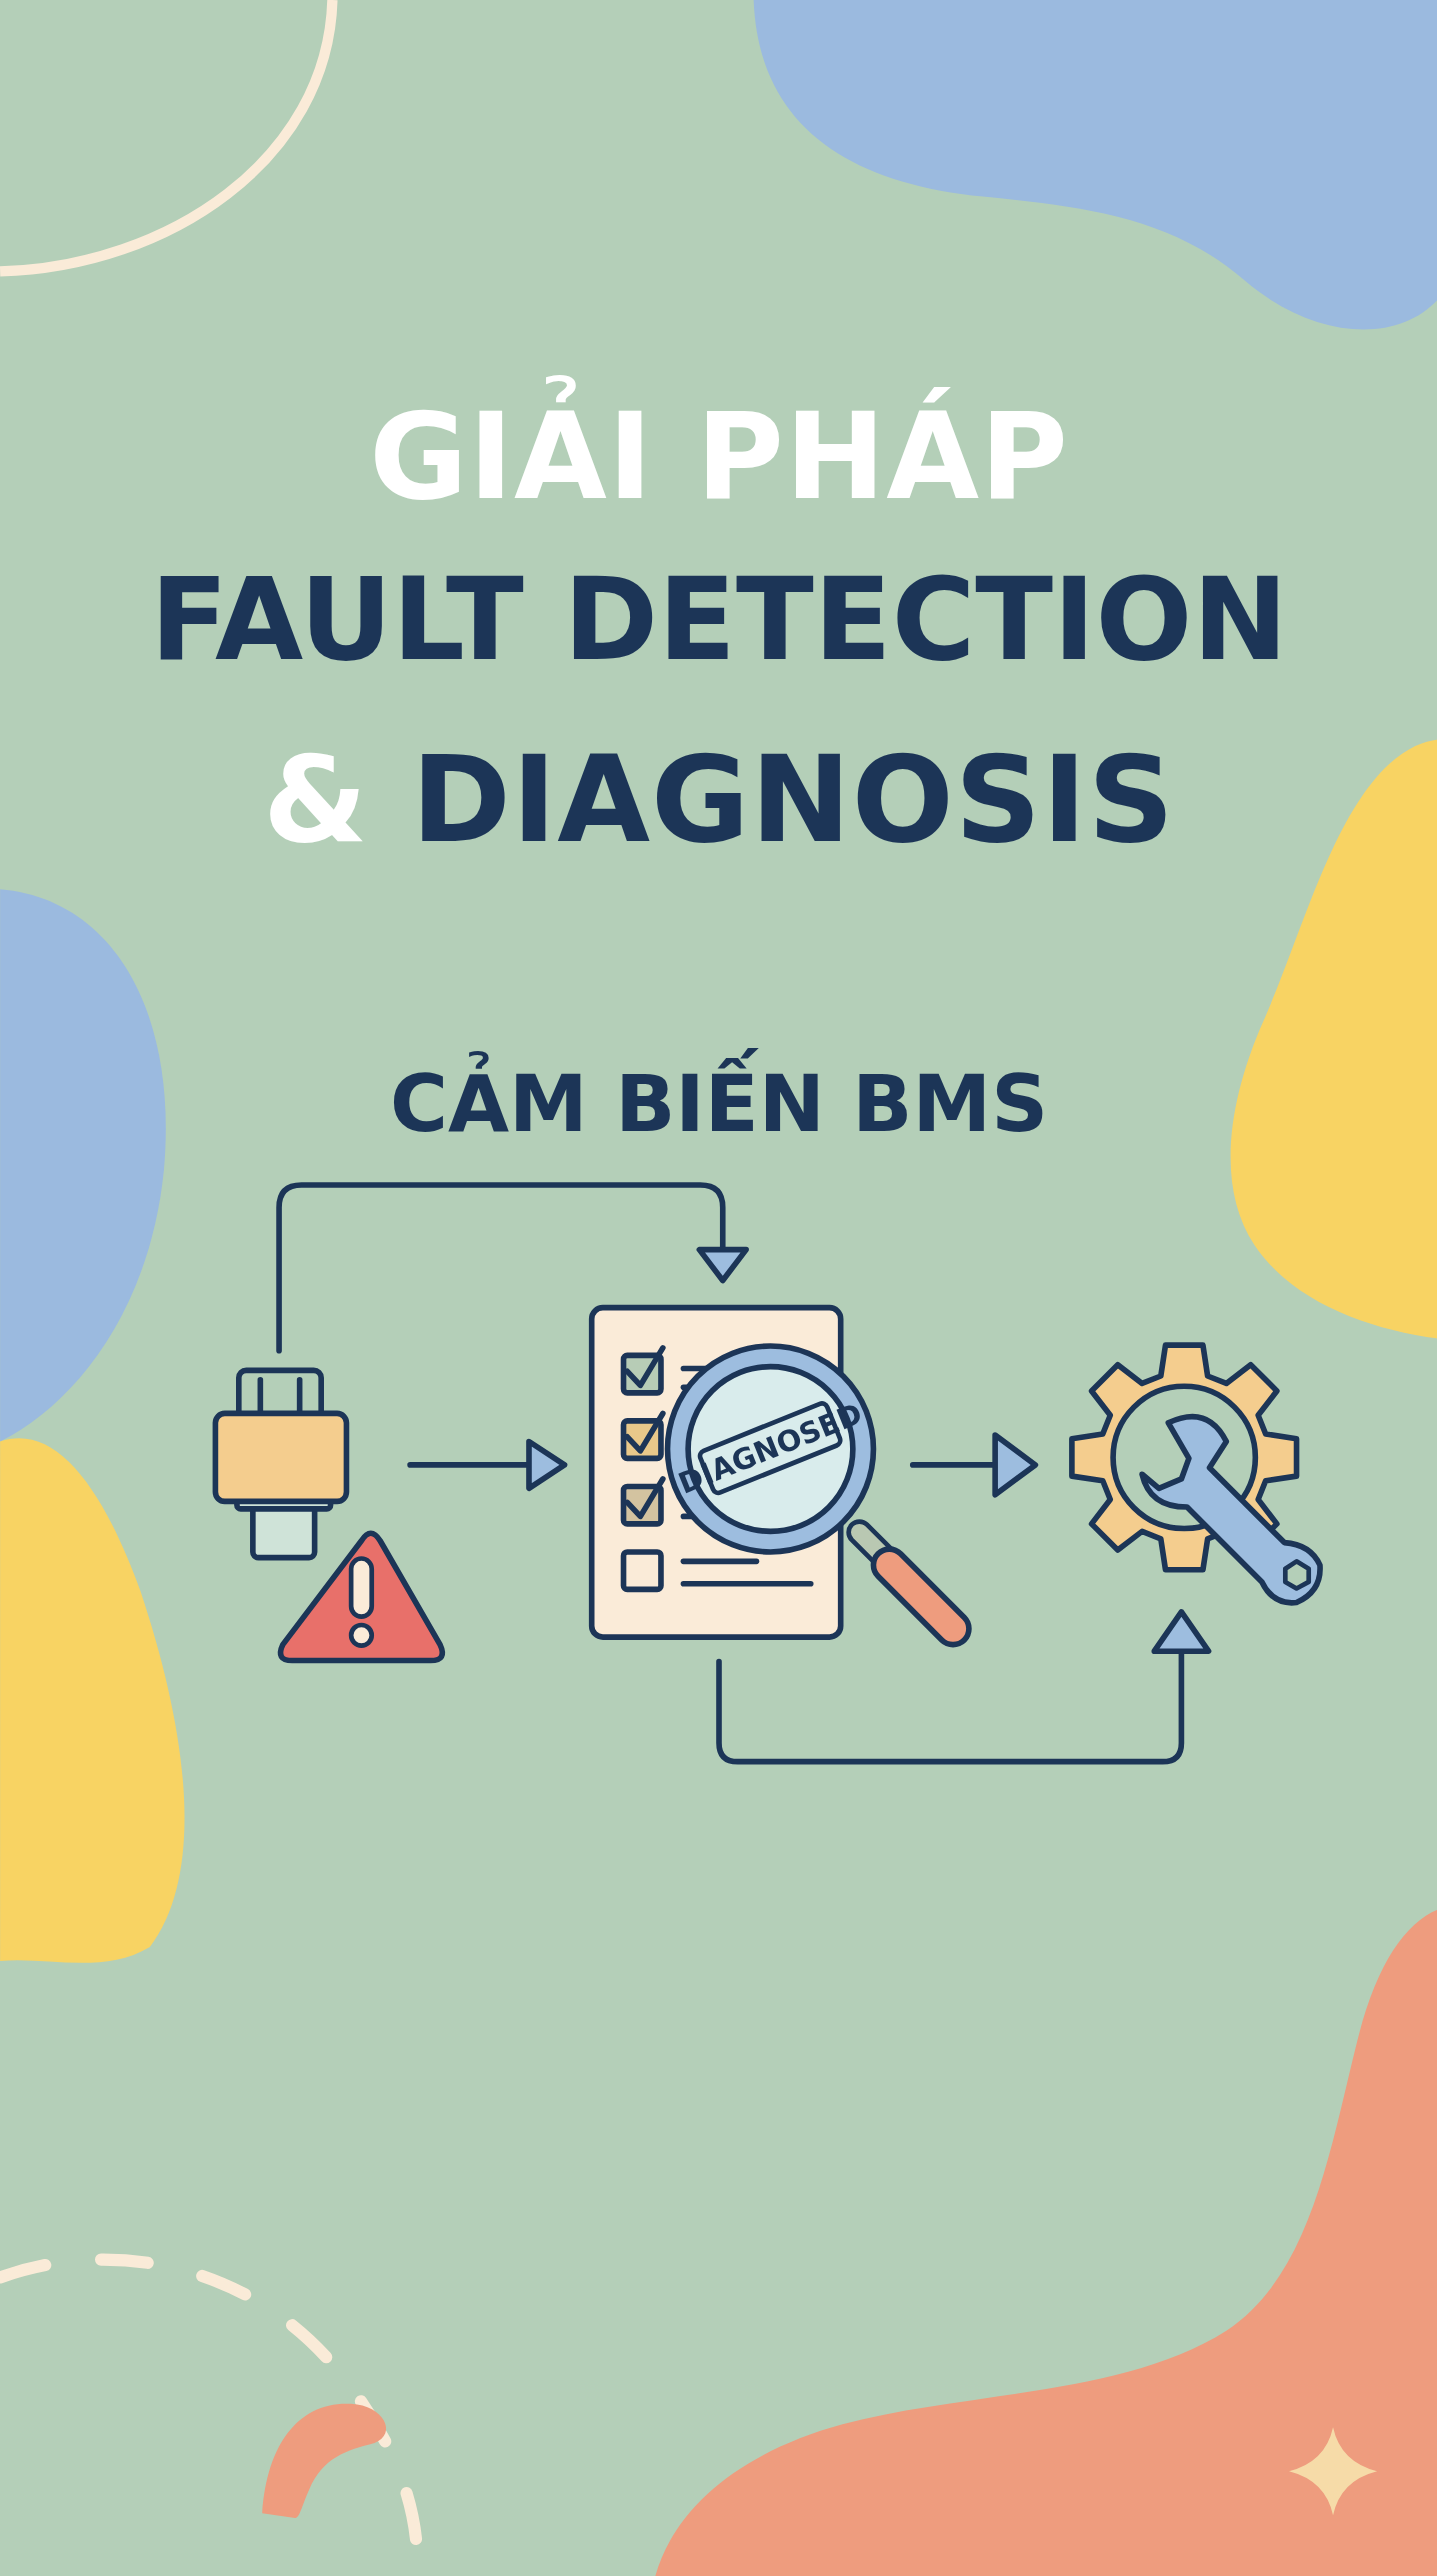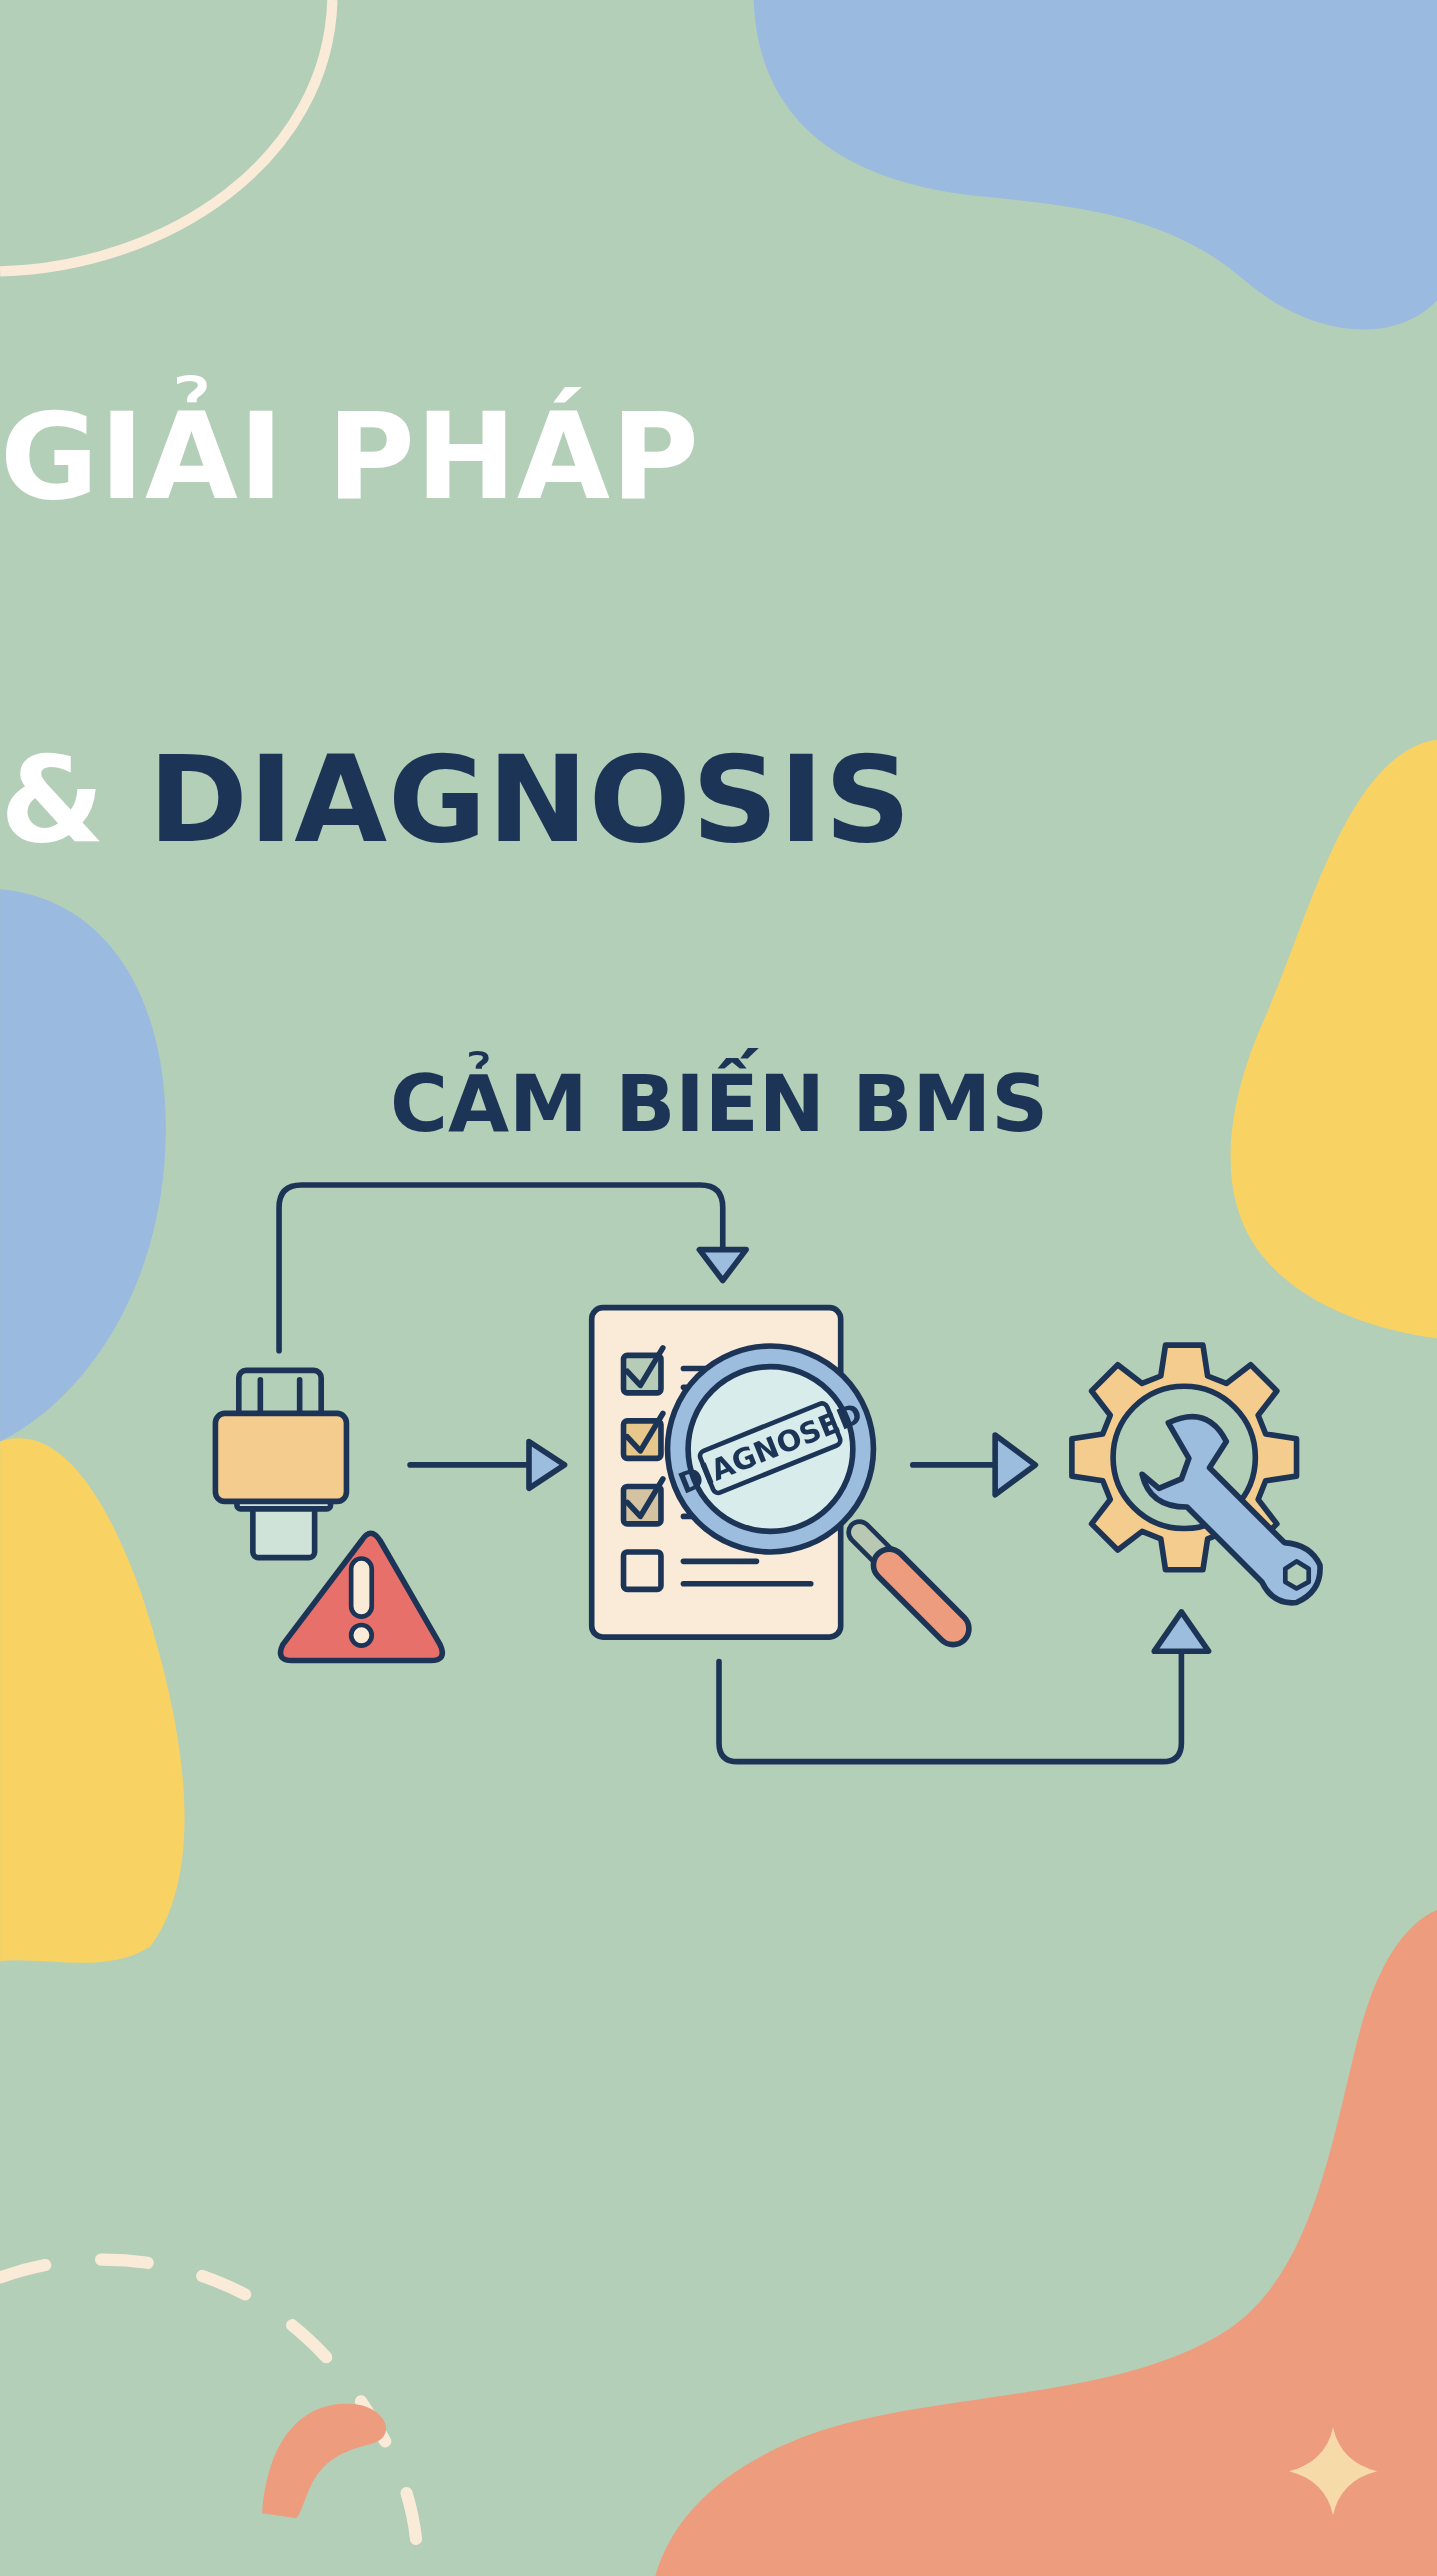--- a/index.html
+++ b/index.html
@@ -1,19 +1,19 @@
 <!DOCTYPE html>
 <html style="font-size:15px"><head>
 <meta charset="utf-8">
 <style>
   html, body { margin: 0; padding: 0; }
   body { width: 1438px; height: 2576px; overflow: hidden; background: #b4cfb8; }
   .poster { position: relative; width: 1438px; height: 2576px; background: #b4cfb8; overflow: hidden; font-family: "DejaVu Sans", "Liberation Sans", sans-serif; }
   .bg-svg { position: absolute; left: 0; top: 0; width: 1438px; height: 2576px; }
-  .headline { position: absolute; left: 0; width: 1438px; text-align: left; font-weight: bold; margin: 0; letter-spacing: 0.9px; }
+  .headline { position: absolute; left: 0; width: 1438px; text-align: center; font-weight: bold; margin: 0; letter-spacing: 0.9px; }
   .line1 { top: 382px; font-size: 120px; color: #ffffff; line-height: 150px; }
   .line2 { top: 550px; font-size: 114px; color: #1c3557; line-height: 140px; letter-spacing: 0px; }
   .line3 { top: 725px; font-size: 120px; color: #1c3557; line-height: 150px; }
   .amp-white { color: #ffffff; }
   .sub { position: absolute; left: 0; width: 1438px; text-align: center; font-weight: bold; color: #1c3557; font-size: 79px; line-height: 103px; margin: 0; }
   .sub1 { top: 933px; }
   .sub2 { top: 1053px; }
   .diagram { position: absolute; left: 0; top: 0; width: 1438px; height: 2576px; }
   .stamp-text { font-family: "DejaVu Sans", "Liberation Sans", sans-serif; font-weight: bold; }
 </style>
@@ -37,20 +37,21 @@
     <path d="M1536 2040 L1536 2752 L700 2752 C 720 2680, 790 2620, 900 2590 C 1030 2555, 1200 2560, 1310 2490 C 1400 2430, 1420 2300, 1450 2180 C 1470 2100, 1500 2055, 1536 2040 Z" fill="#ee9c7e"></path>
 
     <path d="M0 2433 C 120 2390, 260 2420, 350 2520 C 420 2600, 450 2680, 445 2752" fill="none" stroke="#faebd8" stroke-width="13" stroke-linecap="round" stroke-dasharray="50 60"></path>
 
     <path d="M280 2685 C 285 2610, 320 2565, 375 2568 C 410 2570, 425 2600, 400 2610 C 370 2618, 345 2625, 330 2660 C 322 2678, 320 2690, 315 2690 Z" fill="#ee9c7e"></path>
 
     <path d="M1424 2593 Q1432 2630 1471 2640 Q1432 2650 1424 2687 Q1416 2650 1377 2640 Q1416 2630 1424 2593 Z" fill="#f6dba8"></path>
   </svg>
 
   <h1 class="headline line1">GIẢI PHÁP</h1>
+  <h1 class="headline line2">FAULT DETECTION</h1>
   <h1 class="headline line3"><span class="amp-white">&amp;</span><span> DIAGNOSIS</span></h1>
 
   <h2 class="sub sub2">CẢM BIẾN BMS</h2>
 
   <svg class="diagram" viewBox="0 0 1536 2752">
     <g stroke="#1c3557" stroke-width="6" stroke-linejoin="round" stroke-linecap="round">
 
       <path d="M298 1443 L298 1290 Q298 1266 322 1266 L748 1266 Q772 1266 772 1290 L772 1335" fill="none"></path>
       <polygon points="747,1335 797,1335 772,1368" fill="#9dbddf"></polygon>
 

